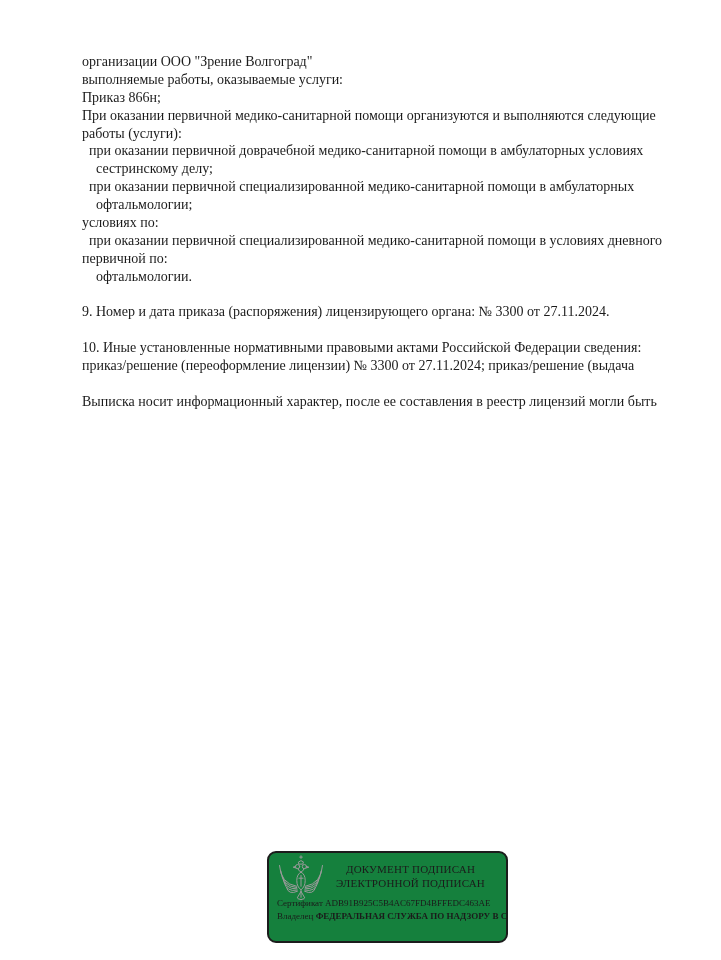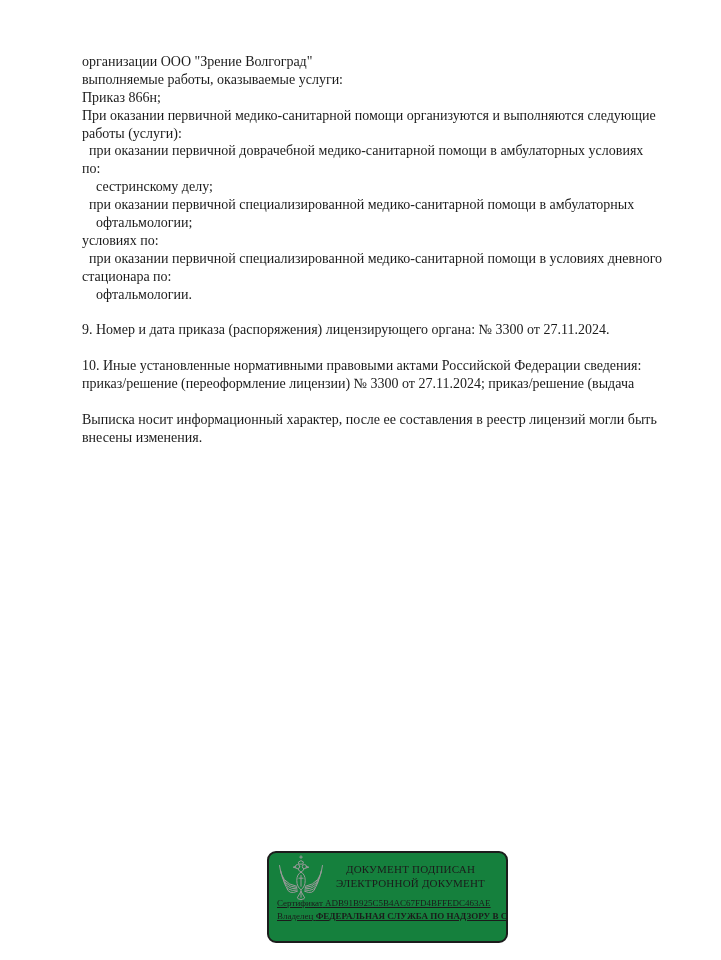--- a/index.html
+++ b/index.html
@@ -60,52 +60,49 @@
   }
   .stamp-info {
     position: absolute;
     left: 8px;
     right: 0;
     top: 44px;
     font-size: 9px;
     line-height: 13px;
     color: #1b1b1b;
     white-space: nowrap;
-    text-decoration: underline;
   }
   .stamp-info .b { font-weight: bold; text-align: center; }
 </style>
 </head>
 <body>
 
 <div class="page">
 
   <div class="doc-text">
     <div class="tl">организации ООО "Зрение Волгоград"</div>
     <div class="tl">выполняемые работы, оказываемые услуги:</div>
     <div class="tl">Приказ 866н;</div>
     <div class="tl">При оказании первичной медико-санитарной помощи организуются и выполняются следующие</div>
     <div class="tl">работы (услуги):</div>
     <div class="tl">  при оказании первичной доврачебной медико-санитарной помощи в амбулаторных условиях</div>
-    <div class="tl">по:</div>
     <div class="tl">    сестринскому делу;</div>
     <div class="tl">  при оказании первичной специализированной медико-санитарной помощи в амбулаторных</div>
     <div class="tl">    офтальмологии;</div>
     <div class="tl">условиях по:</div>
     <div class="tl">  при оказании первичной специализированной медико-санитарной помощи в условиях дневного</div>
-    <div class="tl">стационара по:</div>
+    <div class="tl">первичной по:</div>
     <div class="tl">    офтальмологии.</div>
     <div class="tl"></div>
     <div class="tl">9. Номер и дата приказа (распоряжения) лицензирующего органа: № 3300 от 27.11.2024.</div>
     <div class="tl"></div>
     <div class="tl">10. Иные установленные нормативными правовыми актами Российской Федерации сведения:</div>
     <div class="tl">приказ/решение (переоформление лицензии) № 3300 от 27.11.2024; приказ/решение (выдача</div>
     <div class="tl"></div>
     <div class="tl">Выписка носит информационный характер, после ее составления в реестр лицензий могли быть</div>
-    <div class="tl">внесены изменения.</div>
   </div>
 
   <div class="stamp">
 
     <div class="emblem">
       <svg width="48" height="46" viewBox="0 0 48 46" xmlns="http://www.w3.org/2000/svg">
         <g stroke="#9b9b9b" fill="none" stroke-width="1" stroke-linecap="round" stroke-linejoin="round">
 
           <path d="M24,0.8 V3.4 M22.7,2.1 H25.3"></path>
 
@@ -136,21 +133,21 @@
           <path d="M27.6,36.3 Q36.5,40.3 38.5,32.5"></path>
 
           <path d="M24,34.8 V42.3 M24,36.4 L20.4,42.6 M24,36.4 L27.6,42.6"></path>
           <path d="M20.9,43.8 Q24,45.6 27.1,43.8"></path>
         </g>
       </svg>
     </div>
 
     <div class="stamp-title">
       <div>ДОКУМЕНТ ПОДПИСАН</div>
-      <div>ЭЛЕКТРОННОЙ ДОКУМЕНТ</div>
+      <div>ЭЛЕКТРОННОЙ ПОДПИСАН</div>
     </div>
 
     <div class="stamp-info">
       <div><span>Сертификат</span> <span>ADB91B925C5B4AC67FD4BFFEDC463AE</span></div>
       <div><span>Владелец</span> <span class="b">ФЕДЕРАЛЬНАЯ СЛУЖБА ПО НАДЗОРУ В С</span></div>
     </div>
 
   </div>
 
 </div>

